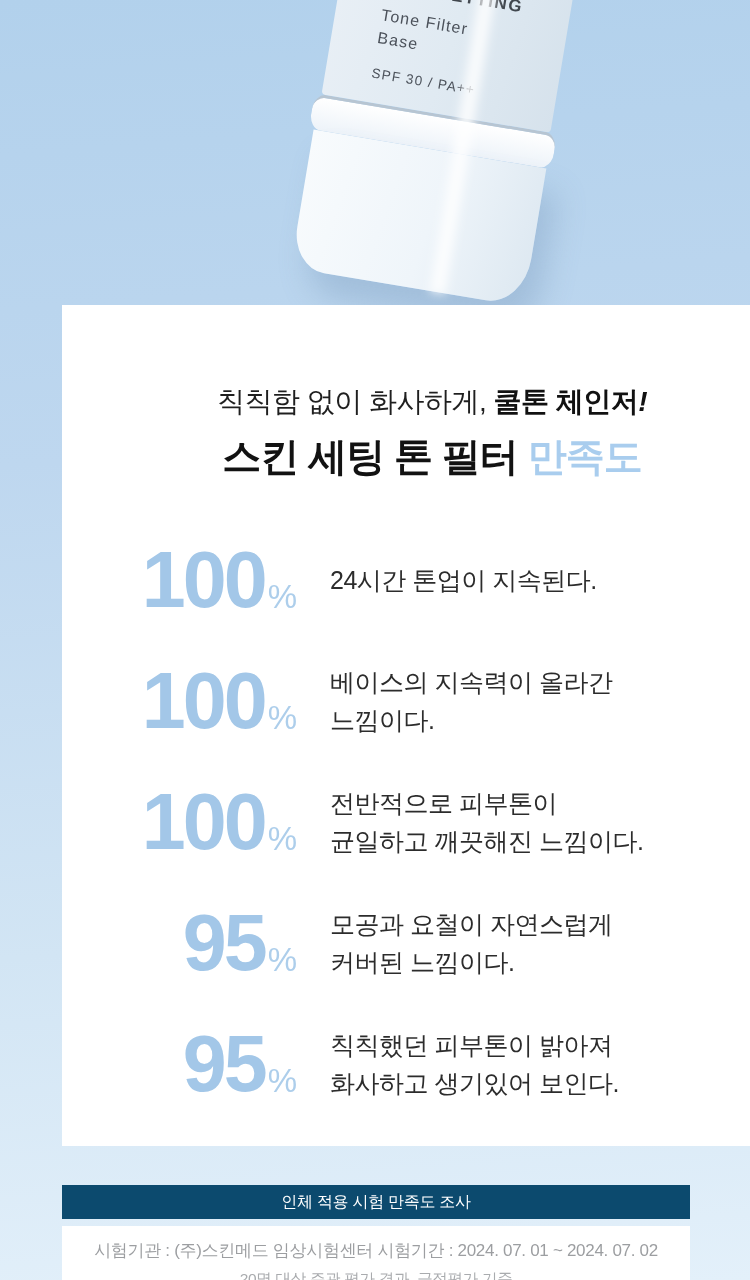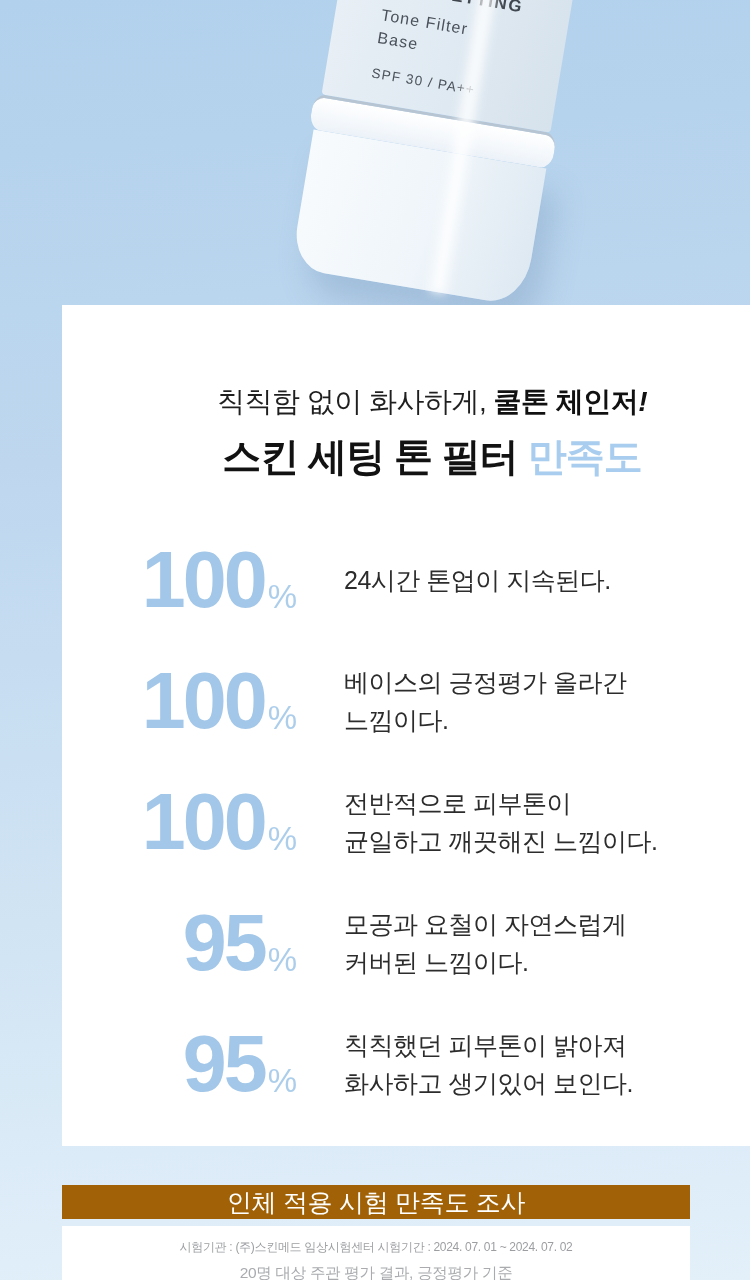--- a/index.html
+++ b/index.html
@@ -42,32 +42,32 @@
   .subtitle{margin-top:78px;text-align:center;font-size:28px;color:#1f1f1f;letter-spacing:-0.5px;}
   .subtitle .b{font-weight:bold;color:#111;}
   .subtitle .i{font-weight:bold;font-style:italic;color:#111;}
   .card-title{margin-top:9px;text-align:center;font-size:39px;font-weight:bold;color:#121212;letter-spacing:-1px;}
   .card-title .accent{color:#a9cdee;}
   .stats{margin-top:36px;}
   .stat-row{height:121px;display:flex;align-items:center;}
   .stat-num{flex:0 0 235px;display:flex;justify-content:flex-end;align-items:flex-end;text-align:right;}
   .stat-value{font-size:79px;font-weight:bold;letter-spacing:-3px;line-height:.82;color:#a3c7e8;}
   .stat-unit{font-size:33px;font-weight:400;color:#adceeb;margin-left:3px;line-height:.9;margin-bottom:1px;}
-  .stat-text{margin-left:47px;font-size:25px;color:#2c2c2c;line-height:1.5;letter-spacing:-0.5px;}
+  .stat-text{margin-left:33px;font-size:25px;color:#2c2c2c;line-height:1.5;letter-spacing:-0.5px;}
   
   .banner{
-    position:absolute;left:62px;top:1185px;width:628px;height:34px;background:#a16207;
+    position:absolute;left:62px;top:1185px;width:628px;height:34px;background:#0c4a6e;
     display:flex;align-items:center;justify-content:center;
-    color:#ffffff;font-size:25px;letter-spacing:-0.3px;
+    color:#ffffff;font-size:16px;letter-spacing:-0.3px;
   }
   .footer{
     position:absolute;left:62px;top:1226px;width:628px;height:70px;background:#ffffff;
     text-align:center;box-sizing:border-box;padding-top:13px;
   }
-  .footer-line1{font-size:12px;color:#9c9ea1;letter-spacing:-0.3px;}
+  .footer-line1{font-size:17px;color:#9c9ea1;letter-spacing:-0.3px;}
   .footer-line2{font-size:15.5px;color:#a9abae;margin-top:7px;letter-spacing:-0.3px;}
 </style>
 </head>
 <body>
 
 <div class="bottle-wrap">
   <div class="bottle-body">
     <div class="bottle-label">
       <div class="label-brand">SKIN SETTING</div>
       <div class="label-name">
@@ -102,21 +102,21 @@
         <div></div>
       </div>
     </div>
 
     <div class="stat-row">
       <div class="stat-num">
         <span class="stat-value">100</span>
         <span class="stat-unit">%</span>
       </div>
       <div class="stat-text">
-        <div>베이스의 긍정평가 올라간</div>
+        <div>베이스의 지속력이 올라간</div>
         <div>느낌이다.</div>
       </div>
     </div>
 
     <div class="stat-row">
       <div class="stat-num">
         <span class="stat-value">100</span>
         <span class="stat-unit">%</span>
       </div>
       <div class="stat-text">

